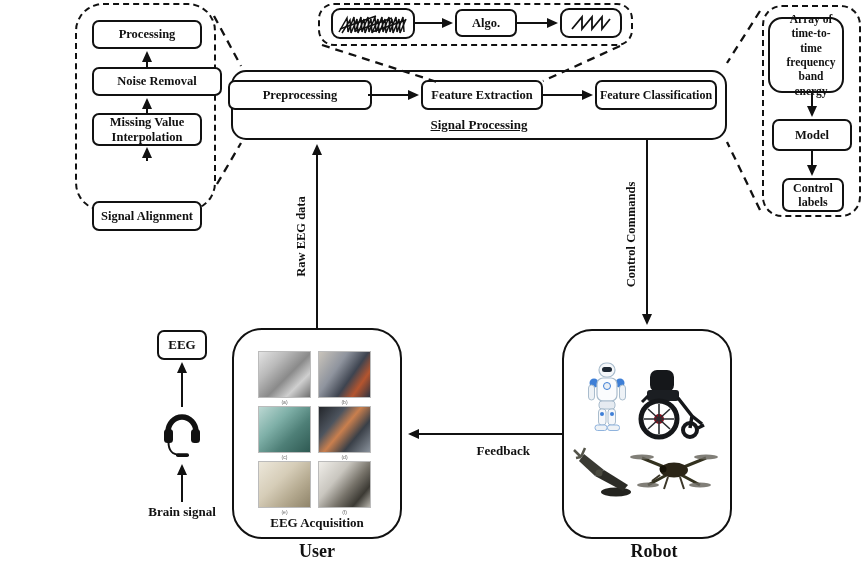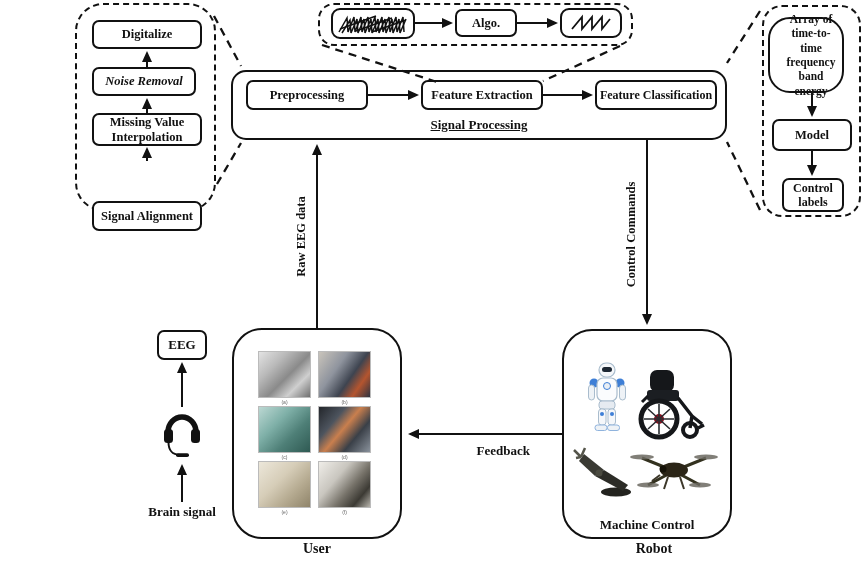--- a/index.html
+++ b/index.html
@@ -18,21 +18,21 @@
   .dashedPanel {
     position:absolute; border:2.5px dashed #111; border-radius:24px; background:transparent;
   }
   .bigBox {
     position:absolute; border:2.5px solid #111; border-radius:30px; background:#fff;
   }
   .spContainer {
     position:absolute; border:2px solid #111; border-radius:15px; background:#fff;
   }
   .caption {
-    position:absolute; font-weight:700; text-align:center; font-size:14px;
+    position:absolute; font-weight:700; text-align:center; font-size:18px;
   }
   .vlabel {
     position:absolute; font-weight:700; font-size:12.5px; white-space:nowrap;
     text-align:center; transform:rotate(-90deg); transform-origin:center;
   }
   .flabel { position:absolute; font-weight:700; font-size:13px; text-align:center; }
   
   .photo {
     position:absolute; width:53px; height:47px; border:1px solid #bbb;
   }
@@ -48,22 +48,22 @@
   .ph-f { background:linear-gradient(130deg,#efede8 0%,#c9c6bf 35%,#77736a 60%,#3c3a34 80%,#b7b4ac 100%); }
   svg.overlay { position:absolute; left:0; top:0; pointer-events:none; }
   .iconSvg { display:block; }
 </style>
 </head>
 <body>
 
 <div class="stage">
 
   <div class="dashedPanel" style="left:75px; top:3px; width:141px; height:208px; border-radius:28px;"></div>
-  <div class="node" style="left:92px; top:20px; width:110px; height:29px;">Digitalize</div>
-  <div class="node" style="left:92px; top:67px; width:104px; height:29px;font-style:italic;">Noise Removal</div>
+  <div class="node" style="left:92px; top:20px; width:110px; height:29px;">Processing</div>
+  <div class="node" style="left:92px; top:67px; width:130px; height:29px;">Noise Removal</div>
   <div class="node" style="left:92px; top:113px; width:110px; height:33px;">Missing Value Interpolation</div>
   <div class="node" style="left:92px; top:161px; width:110px; height:30px;margin-top:40px;">Signal Alignment</div>
 
   <div class="dashedPanel" style="left:318px; top:3px; width:315px; height:43px; border-radius:16px;"></div>
   <div class="node" style="left:331px; top:8px; width:84px; height:31px; border-radius:9px;">
     <svg class="iconSvg" width="74" height="24" viewBox="0 0 74 24">
       <g stroke="#111" stroke-width="1.5" fill="none">
         <path d="M3,20 L11,6 L12,20 L18,5 L19,20 L25,5 L26,20 L32,5 L33,20 L39,5 L40,20 L46,5 L47,20 L53,5 L54,20 L60,5 L61,20 L67,5 L68,20"></path>
         <path d="M6,21 L14,8 L15,21 L21,7 L22,21 L28,7 L29,21 L35,7 L36,21 L42,7 L43,21 L49,7 L50,21 L56,7 L57,21 L63,7 L64,21 L70,7"></path>
         <path d="M4,17 L40,4 M20,19 L56,6 M36,20 L70,8"></path>
@@ -71,27 +71,27 @@
     </svg>
   </div>
   <div class="node nowrap" style="left:455px; top:9px; width:62px; height:28px;">Algo.</div>
   <div class="node" style="left:560px; top:8px; width:62px; height:30px; border-radius:9px;">
     <svg class="iconSvg" width="46" height="22" viewBox="0 0 46 22">
       <path d="M4,17 L14,5 L14,17 L24,5 L24,17 L34,5 L34,17 L42,7" fill="none" stroke="#111" stroke-width="1.8"></path>
     </svg>
   </div>
 
   <div class="spContainer" style="left:231px; top:70px; width:496px; height:70px;"></div>
-  <div class="node nowrap" style="left:246px; top:80px; width:122px; height:30px;">Preprocessing</div>
+  <div class="node nowrap" style="left:228px; top:80px; width:144px; height:30px;">Preprocessing</div>
   <div class="node nowrap" style="left:421px; top:80px; width:122px; height:30px;">Feature Extraction</div>
   <div class="node nowrap" style="left:595px; top:80px; width:122px; height:30px; font-size:12px;">Feature Classification</div>
   <div class="flabel" style="left:231px; top:117px; width:496px;text-decoration:underline;">Signal Processing</div>
 
   <div class="dashedPanel" style="left:762px; top:5px; width:99px; height:212px; border-radius:20px;"></div>
-  <div class="node" style="left:768px; top:17px; width:76px; height:76px; border-radius:22px; font-size:11.5px; line-height:1.25;padding-left:13px;">Array of time-to-time frequency band energy</div>
+  <div class="node" style="left:768px; top:17px; width:76px; height:76px; border-radius:14px; font-size:11.5px; line-height:1.25;padding-left:13px;">Array of time-to-time frequency band energy</div>
   <div class="node" style="left:782px; top:178px; width:62px; height:34px; font-size:12px;">Control labels</div>
   <div class="node" style="left:772px; top:119px; width:80px; height:32px;">Model</div>
 
   <div class="node nowrap" style="left:157px; top:330px; width:50px; height:30px; font-size:13px;">EEG</div>
   <div style="position:absolute; left:161px; top:408px;">
     <svg class="iconSvg" width="42" height="54" viewBox="0 0 42 54">
       <path d="M7,24 A14,15 0 0 1 35,24" fill="none" stroke="#111" stroke-width="5.5"></path>
       <rect x="3" y="21" width="9" height="14" rx="3.5" fill="#111"></rect>
       <rect x="30" y="21" width="9" height="14" rx="3.5" fill="#111"></rect>
       <path d="M7.5,34 C7.5,43 11,46.5 19,47" fill="none" stroke="#111" stroke-width="2"></path>
@@ -106,20 +106,21 @@
   <div class="photoCap" style="left:258px; top:399px;">(a)</div>
   <div class="photoCap" style="left:318px; top:399px;">(b)</div>
   <div class="photo ph-c" style="left:258px; top:406px;"></div>
   <div class="photo ph-d" style="left:318px; top:406px;"></div>
   <div class="photoCap" style="left:258px; top:454px;">(c)</div>
   <div class="photoCap" style="left:318px; top:454px;">(d)</div>
   <div class="photo ph-e" style="left:258px; top:461px;"></div>
   <div class="photo ph-f" style="left:318px; top:461px;"></div>
   <div class="photoCap" style="left:258px; top:509px;">(e)</div>
   <div class="photoCap" style="left:318px; top:509px;">(f)</div>
+  <div class="flabel" style="left:232px; top:515px; width:170px;">EEG Acquisition</div>
   <div class="caption" style="left:267px; top:541px; width:100px;">User</div>
 
   <div class="bigBox" style="left:562px; top:329px; width:170px; height:210px;"></div>
   <div style="position:absolute; left:585px; top:362px;">
     <svg class="iconSvg" width="44" height="72" viewBox="0 0 44 72">
       <rect x="14" y="1" width="16" height="14" rx="7" fill="#f5f7fa" stroke="#a9bccd" stroke-width="1.2"></rect>
       <rect x="17" y="5" width="10" height="5" rx="2.5" fill="#1d2733"></rect>
       <circle cx="9" cy="21" r="4.5" fill="#3f7fd6"></circle>
         <circle cx="35" cy="21" r="4.5" fill="#3f7fd6"></circle>
       <rect x="12" y="16" width="20" height="23" rx="6" fill="#fbfcfe" stroke="#a9bccd" stroke-width="1.2"></rect>
@@ -163,21 +164,20 @@
       </g>
       <ellipse cx="12" cy="10" rx="12" ry="2.6" fill="#6b6960" opacity="0.85"></ellipse>
       <ellipse cx="76" cy="10" rx="12" ry="2.6" fill="#6b6960" opacity="0.85"></ellipse>
       <ellipse cx="18" cy="38" rx="11" ry="2.4" fill="#6b6960" opacity="0.85"></ellipse>
       <ellipse cx="70" cy="38" rx="11" ry="2.4" fill="#6b6960" opacity="0.85"></ellipse>
       <ellipse cx="44" cy="23" rx="14" ry="7.5" fill="#2b2517"></ellipse>
       <circle cx="33" cy="22" r="3.5" fill="#151208"></circle>
       <path d="M38,30 L34,42 M50,30 L54,42 M30,28 L22,34" stroke="#3d382a" stroke-width="2" fill="none"></path>
     </svg>
   </div>
-  <div class="flabel" style="left:562px; top:517px; width:170px;">Machine Control</div>
   <div class="caption" style="left:604px; top:541px; width:100px;">Robot</div>
 
   <div class="vlabel" style="left:219px; top:229px; width:160px; text-align:center; margin-left:0; left:221px;">Raw EEG data</div>
   <div class="vlabel" style="left:551px; top:227px; width:160px;">Control Commands</div>
   <div class="flabel" style="left:430px; top:443px; width:100px;text-align:right;">Feedback</div>
 
   <svg class="overlay" width="865" height="562" viewBox="0 0 865 562">
     <defs>
       <marker id="ah" markerWidth="13" markerHeight="12" refX="9" refY="5" orient="auto" markerUnits="userSpaceOnUse">
         <path d="M0,0 L11,5 L0,10 Z" fill="#111"></path>

